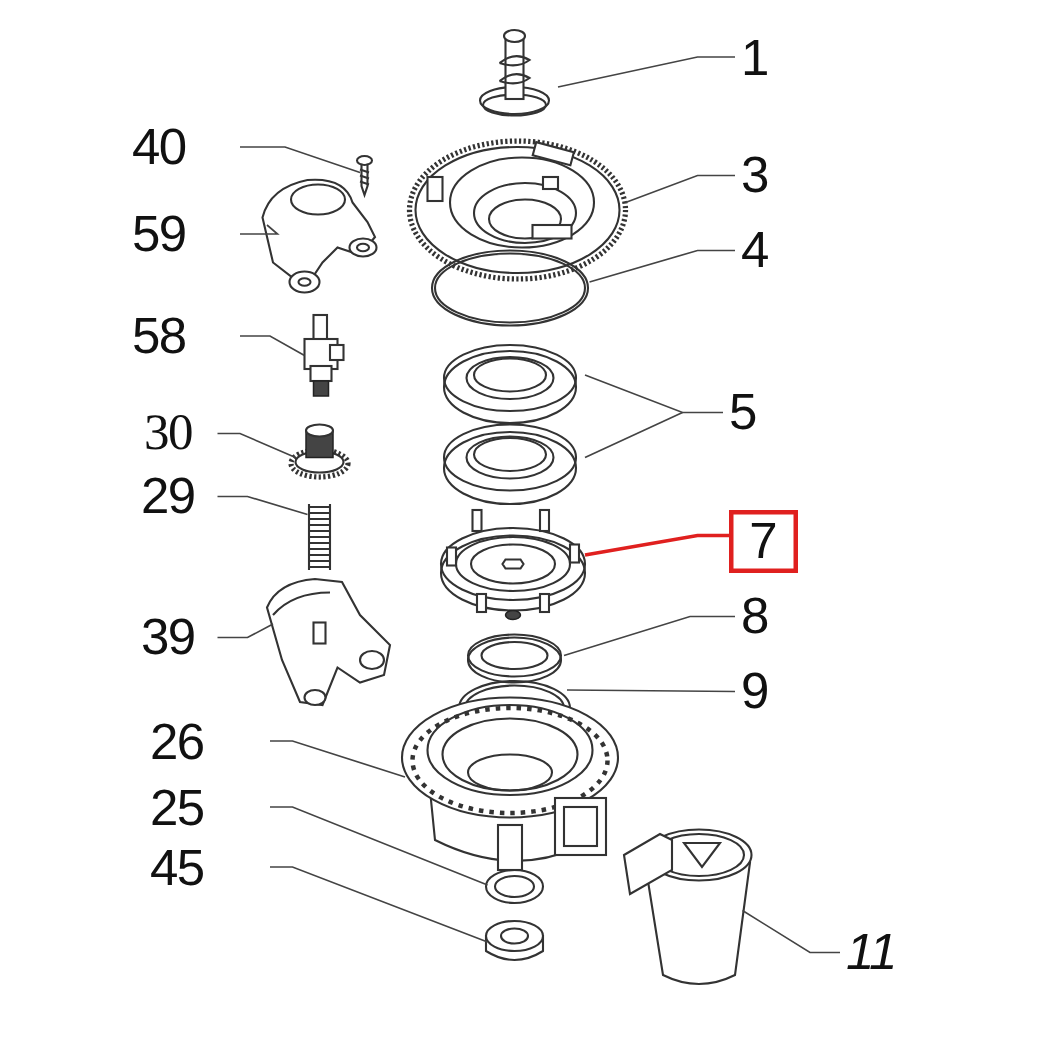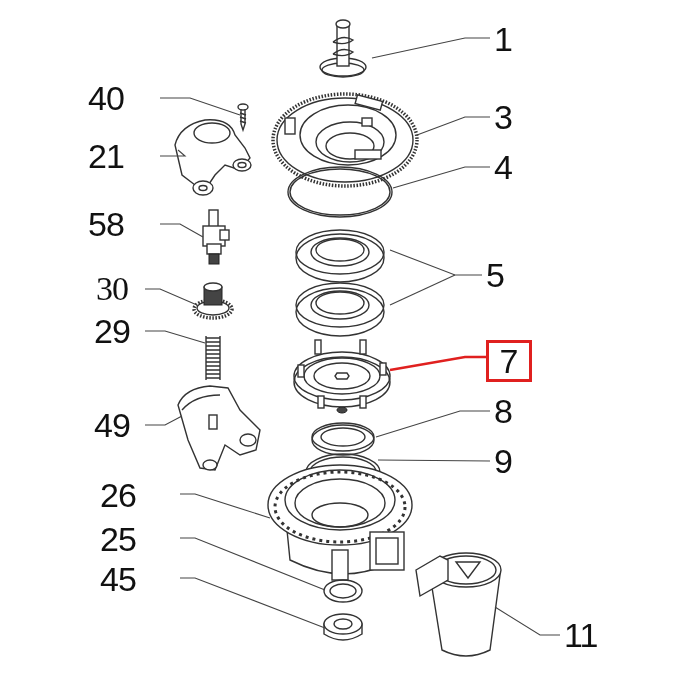--- a/index.html
+++ b/index.html
@@ -182,25 +182,25 @@
   
   <div class="label" style="left:494px;top:22px;">1</div>
   <div class="label" style="left:494px;top:100px;">3</div>
   <div class="label" style="left:494px;top:150px;">4</div>
   <div class="label" style="left:486px;top:258px;">5</div>
   <div class="highlight-box" style="left:486px;top:340px;width:46px;height:42px;">
     <span>7</span>
   </div>
   <div class="label" style="left:494px;top:394px;">8</div>
   <div class="label" style="left:494px;top:444px;">9</div>
-  <div class="label" style="left:564px;top:618px;">11</div>
+  <div class="label" style="left:564px;top:618px;font-style:italic;">11</div>
 
   
   <div class="label" style="left:100px;top:562px;">45</div>
   <div class="label" style="left:100px;top:522px;">25</div>
   <div class="label" style="left:100px;top:478px;">26</div>
-  <div class="label" style="left:94px;top:408px;">49</div>
+  <div class="label" style="left:94px;top:408px;">39</div>
   <div class="label" style="left:94px;top:314px;">29</div>
   <div class="label" style="left:96px;top:272px;font-family:Liberation Serif, serif;">30</div>
-  <div class="label" style="left:88px;top:139px;">21</div>
+  <div class="label" style="left:88px;top:139px;">59</div>
   <div class="label" style="left:88px;top:81px;">40</div>
   <div class="label" style="left:88px;top:207px;">58</div>
 </div>
 
 </body></html>

